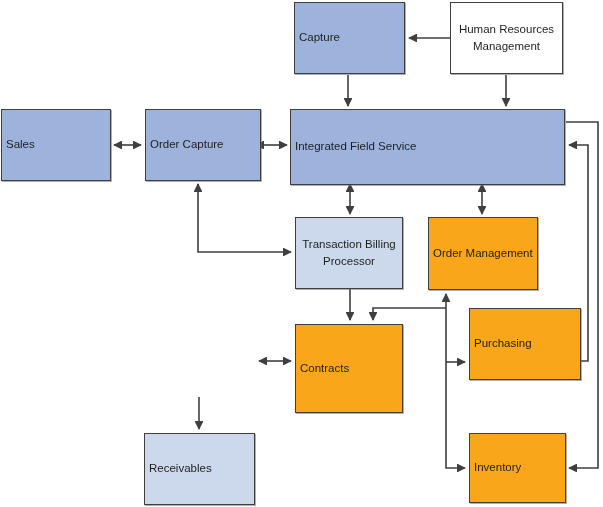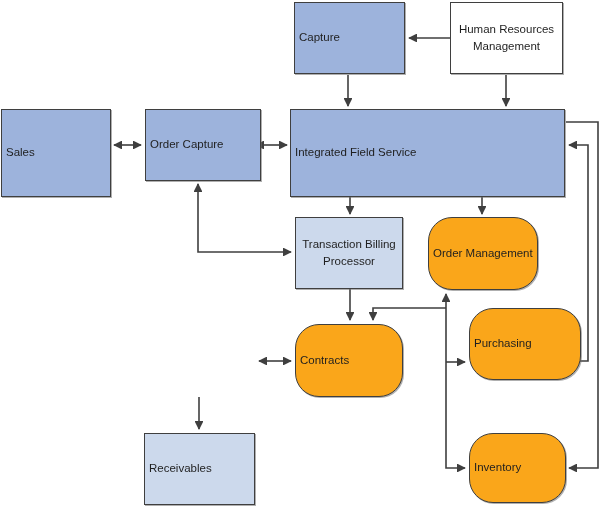--- a/index.html
+++ b/index.html
@@ -17,21 +17,21 @@
     box-shadow:1px 1px 0 0 rgba(110,110,110,.55);
     display:flex;align-items:center;justify-content:flex-start;
     text-align:center;
     font-size:11.5px;
     line-height:1.5;
     color:var(--text,#1f1f1f);
     padding:2px 4px;
   }
   .box.blue{background:var(--box-blue,#9db3dc);}
   .box.lightblue{background:var(--box-lightblue,#ccd9ec);}
-  .box.orange{background:var(--box-orange,#faa61a);border-radius:24px;}
+  .box.orange{background:var(--box-orange,#faa61a);}
   .box.white{background:var(--box-white,#ffffff);}
   svg.connector-layer{
     position:absolute;left:0;top:0;
     pointer-events:none;
     color:var(--connector,#3f3f3f);
   }
   svg.connector-layer polyline{
     fill:none;
     stroke:currentColor;
     stroke-width:1.6;
@@ -68,42 +68,42 @@
   </svg>
 
   <div class="box blue" style="left:294px;top:2px;width:111px;height:72px">
     <span>Capture</span>
   </div>
 
   <div class="box white" style="left:450px;top:2px;width:113px;height:72px">
     <span>Human Resources Management</span>
   </div>
 
-  <div class="box blue" style="left:1px;top:109px;width:110px;height:88px">
+  <div class="box blue" style="left:1px;top:109px;width:110px;height:72px">
     <span>Sales</span>
   </div>
 
   <div class="box blue" style="left:145px;top:109px;width:116px;height:72px">
     <span>Order Capture</span>
   </div>
 
-  <div class="box blue" style="left:290px;top:109px;width:275px;height:88px">
+  <div class="box blue" style="left:290px;top:109px;width:275px;height:76px">
     <span>Integrated Field Service</span>
   </div>
 
   <div class="box lightblue" style="left:295px;top:217px;width:108px;height:72px">
     <span>Transaction Billing Processor</span>
   </div>
 
   <div class="box orange" style="left:428px;top:217px;width:110px;height:73px">
     <span>Order Management</span>
   </div>
 
 
-  <div class="box orange" style="left:295px;top:324px;width:108px;height:73px">
+  <div class="box orange" style="left:295px;top:324px;width:108px;height:89px">
     <span>Contracts</span>
   </div>
 
   <div class="box orange" style="left:469px;top:308px;width:112px;height:72px">
     <span>Purchasing</span>
   </div>
 
   <div class="box orange" style="left:469px;top:433px;width:97px;height:70px">
     <span>Inventory</span>
   </div>

